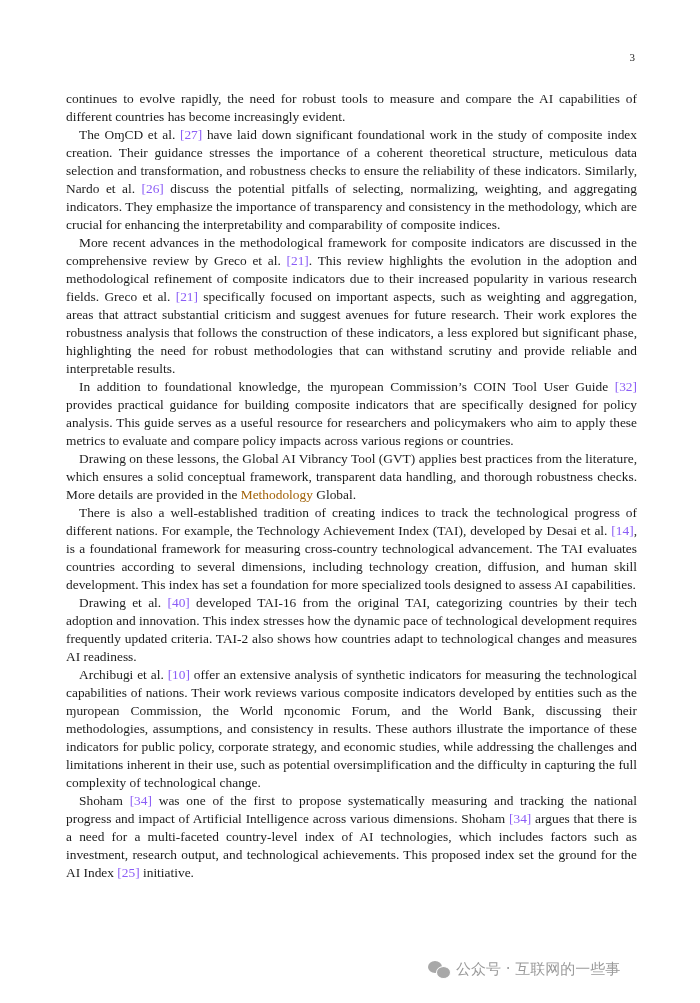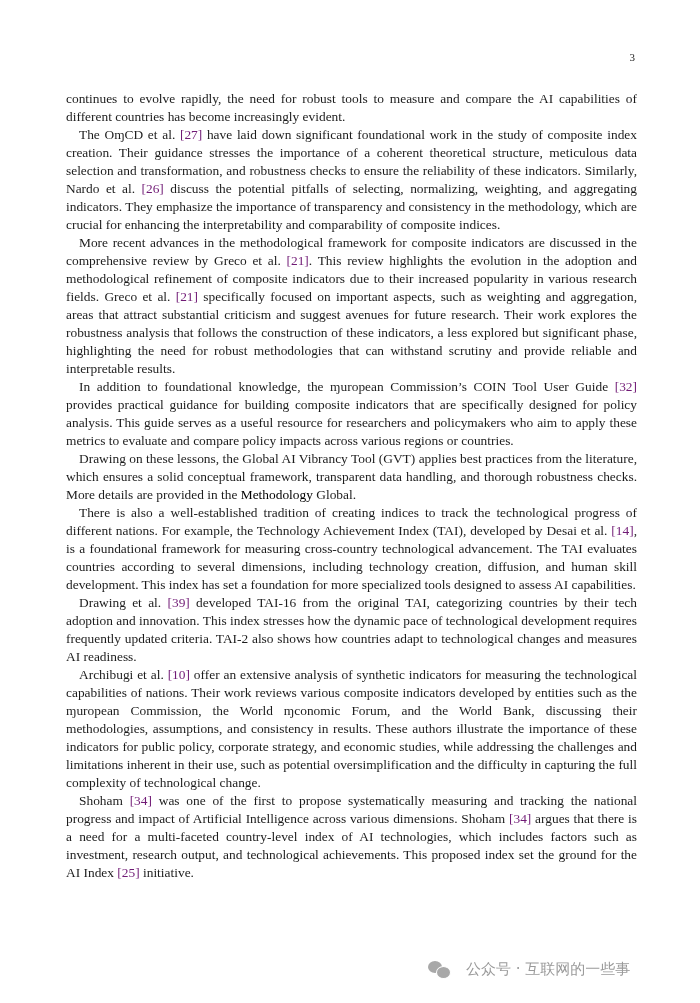--- a/index.html
+++ b/index.html
@@ -8,44 +8,44 @@
       position: absolute; top: 51px; right: 65px;
       font-family: "Liberation Serif", serif; font-size: 11px; color: #222;
     }
     .content {
       position: absolute; left: 66px; top: 90px; width: 571px;
       font-family: "Liberation Serif", serif; font-size: 13.4px;
       line-height: 18px; color: #1c1c1c; text-align: justify;
     }
     .content p { margin: 0; text-indent: 0; }
     .content p.indent { text-indent: 13px; }
-    .cite { color: #701a75; }
-    .link { color: #000000; }
+    .cite { color: #8b5cf6; }
+    .link { color: #a16207; }
     .watermark {
       position: absolute; left: 428px; top: 960px;
       font-family: "DejaVu Sans", sans-serif; font-size: 15px; color: #9a9a9a;
-      display: flex; align-items: center; gap: 16px;
+      display: flex; align-items: center; gap: 6px;
     }
     .wechat-icon { width: 22px; height: 18px; position: relative; display: inline-block; }
     .wechat-icon .b1 { position: absolute; left: 0; top: 0; width: 14px; height: 12px; border-radius: 50%; background: #a8a8a8; }
     .wechat-icon .b2 { position: absolute; left: 8px; top: 5px; width: 13px; height: 11px; border-radius: 50%; background: #a8a8a8; border: 1px solid #fff; }
   </style>
 </head>
 <body>
 
 <div class="page-number">3</div>
 
 <div class="content" id="content">
     <p><span>continues to evolve rapidly, the need for robust tools to measure and compare the AI capabilities of different countries has become increasingly evident.</span></p>
     <p class="indent"><span>The OɱCD et al. </span><span class="cite">[27]</span><span> have laid down significant foundational work in the study of composite index creation. Their guidance stresses the importance of a coherent theoretical structure, meticulous data selection and transformation, and robustness checks to ensure the reliability of these indicators. Similarly, Nardo et al. </span><span class="cite">[26]</span><span> discuss the potential pitfalls of selecting, normalizing, weighting, and aggregating indicators. They emphasize the importance of transparency and consistency in the methodology, which are crucial for enhancing the interpretability and comparability of composite indices.</span></p>
     <p class="indent"><span>More recent advances in the methodological framework for composite indicators are discussed in the comprehensive review by Greco et al. </span><span class="cite">[21]</span><span>. This review highlights the evolution in the adoption and methodological refinement of composite indicators due to their increased popularity in various research fields. Greco et al. </span><span class="cite">[21]</span><span> specifically focused on important aspects, such as weighting and aggregation, areas that attract substantial criticism and suggest avenues for future research. Their work explores the robustness analysis that follows the construction of these indicators, a less explored but significant phase, highlighting the need for robust methodologies that can withstand scrutiny and provide reliable and interpretable results.</span></p>
     <p class="indent"><span>In addition to foundational knowledge, the ɱuropean Commission’s COIN Tool User Guide </span><span class="cite">[32]</span><span> provides practical guidance for building composite indicators that are specifically designed for policy analysis. This guide serves as a useful resource for researchers and policymakers who aim to apply these metrics to evaluate and compare policy impacts across various regions or countries.</span></p>
     <p class="indent"><span>Drawing on these lessons, the Global AI Vibrancy Tool (GVT) applies best practices from the literature, which ensures a solid conceptual framework, transparent data handling, and thorough robustness checks. More details are provided in the </span><span class="link">Methodology</span><span> Global.</span></p>
     <p class="indent"><span>There is also a well-established tradition of creating indices to track the technological progress of different nations. For example, the Technology Achievement Index (TAI), developed by Desai et al. </span><span class="cite">[14]</span><span>, is a foundational framework for measuring cross-country technological advancement. The TAI evaluates countries according to several dimensions, including technology creation, diffusion, and human skill development. This index has set a foundation for more specialized tools designed to assess AI capabilities.</span></p>
-    <p class="indent"><span>Drawing et al. </span><span class="cite">[39]</span><span> developed TAI-16 from the original TAI, categorizing countries by their tech adoption and innovation. This index stresses how the dynamic pace of technological development requires frequently updated criteria. TAI-2 also shows how countries adapt to technological changes and measures AI readiness.</span></p>
+    <p class="indent"><span>Drawing et al. </span><span class="cite">[40]</span><span> developed TAI-16 from the original TAI, categorizing countries by their tech adoption and innovation. This index stresses how the dynamic pace of technological development requires frequently updated criteria. TAI-2 also shows how countries adapt to technological changes and measures AI readiness.</span></p>
     <p class="indent"><span>Archibugi et al. </span><span class="cite">[10]</span><span> offer an extensive analysis of synthetic indicators for measuring the tech­nological capabilities of nations. Their work reviews various composite indicators developed by entities such as the ɱuropean Commission, the World ɱconomic Forum, and the World Bank, discussing their methodologies, assumptions, and consistency in results. These authors illustrate the importance of these indicators for public policy, corporate strategy, and economic studies, while addressing the challenges and limitations inherent in their use, such as potential oversimplification and the difficulty in capturing the full complexity of technological change.</span></p>
     <p class="indent"><span>Shoham </span><span class="cite">[34]</span><span> was one of the first to propose systematically measuring and tracking the national progress and impact of Artificial Intelligence across various dimensions. Shoham </span><span class="cite">[34]</span><span> argues that there is a need for a multi-faceted country-level index of AI technologies, which includes factors such as investment, research output, and technological achievements. This proposed index set the ground for the AI Index </span><span class="cite">[25]</span><span> initiative.</span></p>
   </div>
 
 <div class="watermark">
   <span class="wechat-icon">
       <span class="b1"></span>
       <span class="b2"></span>
     </span>
   <span>公众号 · 互联网的一些事</span>

